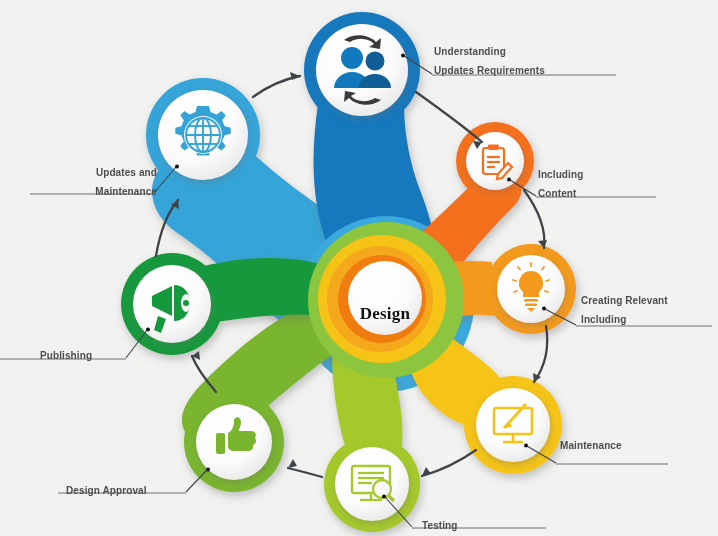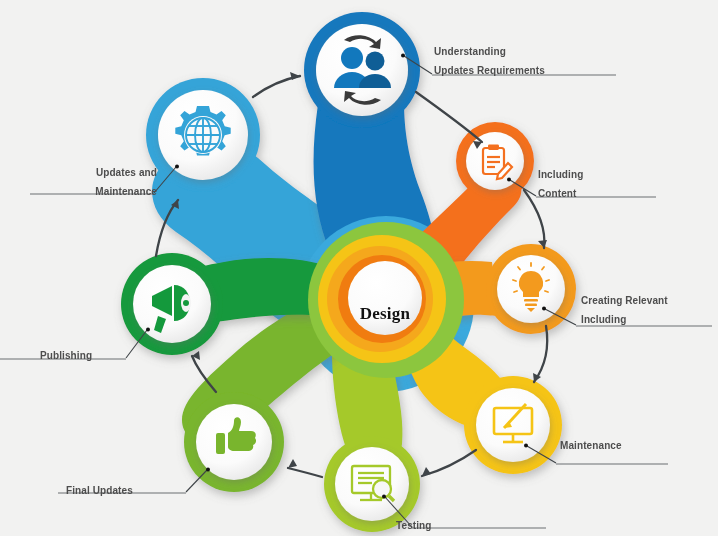--- a/index.html
+++ b/index.html
@@ -325,26 +325,26 @@
 
   <div class="lbl" style="left:581px;top:291px;">
     <div>Creating Relevant</div>
     <div>Including</div>
   </div>
 
   <div class="lbl" style="left:560px;top:436px;">
     <div>Maintenance</div>
   </div>
 
-  <div class="lbl" style="left:396px;top:516px;text-align:right;">
+  <div class="lbl" style="left:422px;top:516px;text-align:right;">
     <div>Testing</div>
   </div>
 
   <div class="lbl" style="left:66px;top:481px;">
-    <div>Final Updates</div>
+    <div>Design Approval</div>
   </div>
 
   <div class="lbl" style="left:40px;top:346px;">
     <div>Publishing</div>
   </div>
 
   <div class="lbl" style="left:37px;top:163px;text-align:right;width:120px;">
     <div>Updates and</div>
     <div>Maintenance</div>
   </div>

